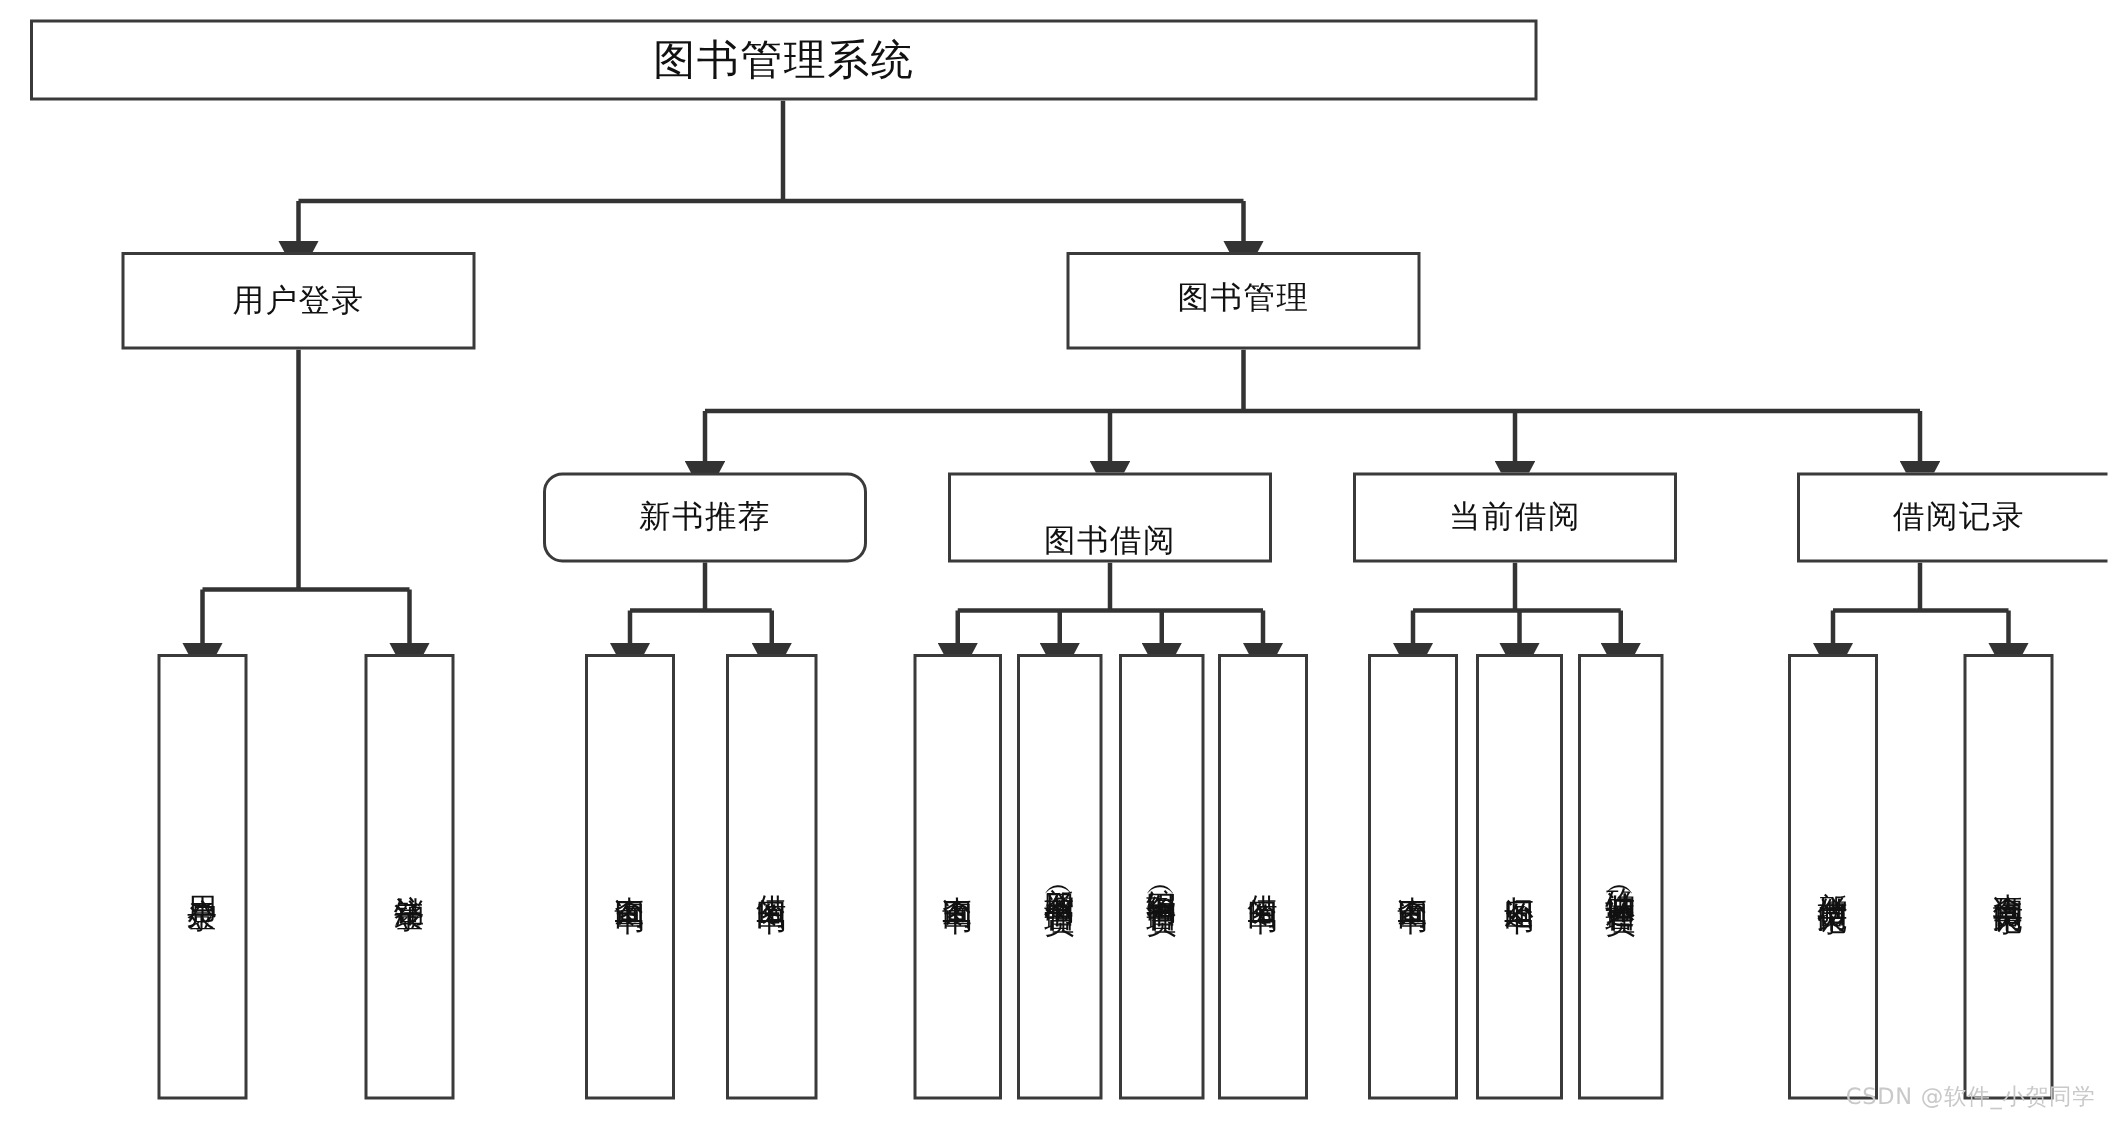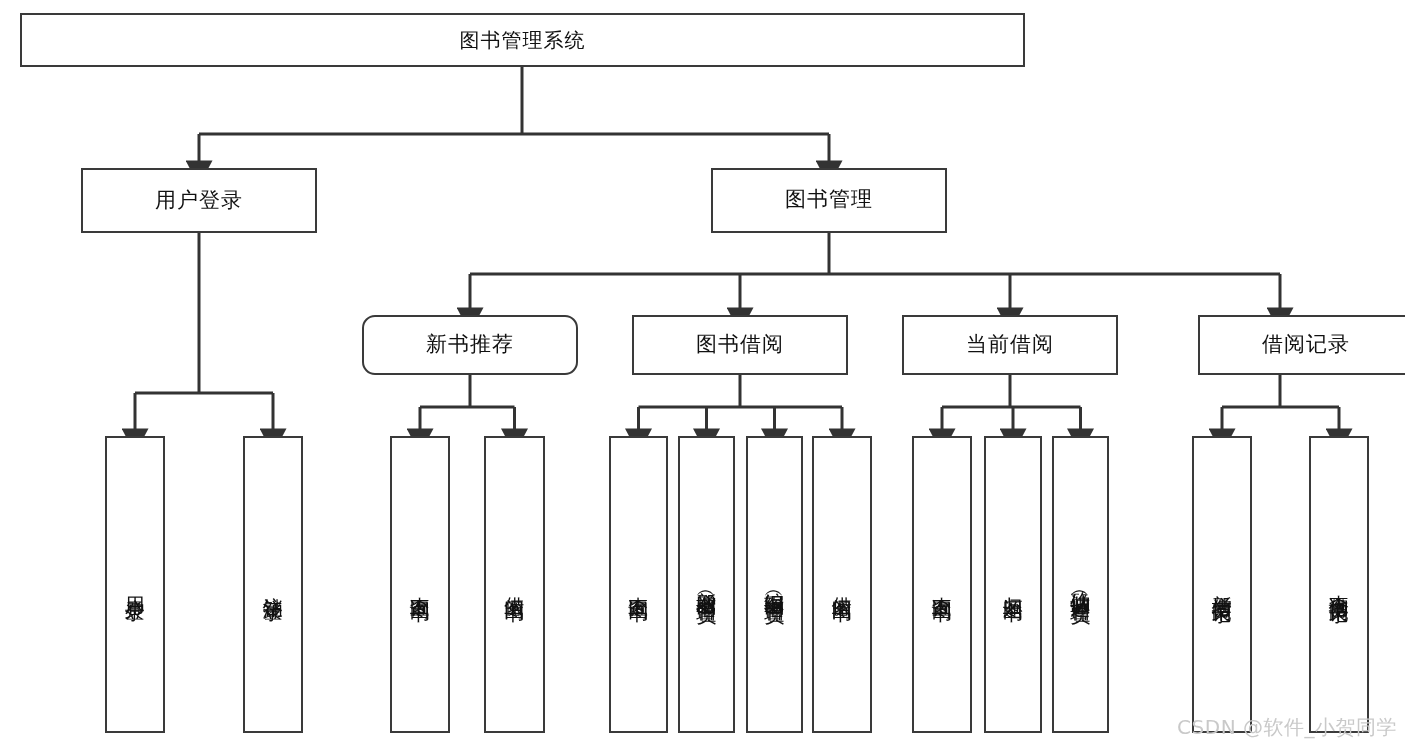--- a/index.html
+++ b/index.html
@@ -14,37 +14,37 @@
   .node{
     position:absolute;box-sizing:border-box;
     background:#ffffff;border:2.5px solid #3a3a3a;
     display:flex;align-items:center;justify-content:center;
     text-align:center;
   }
   .node .label{
     font-size:21px;line-height:1.12;color:#111;
     letter-spacing:1px;white-space:nowrap;
   }
-  .node.root .label{font-size:20px;}
+  .node.root .label{font-size:28px;}
   .node.leaf{
     align-items:center;justify-content:center;
     border-width:2.5px;
   }
   .node.leaf .label{
     writing-mode:vertical-rl;
     text-orientation:upright;
     font-size:20px;
     line-height:1.22;
     letter-spacing:2px;
     white-space:normal;
     max-height:270px;
   }
   #watermark{
     position:absolute;right:8px;bottom:6px;
-    font-size:20px;color:#c9c9c9;
+    font-size:15px;color:#c9c9c9;
     letter-spacing:0.5px;white-space:nowrap;
     pointer-events:none;
   }
 </style>
 </head>
 <body>
 
 <div id="diagram-root">
 
   <svg class="conn-layer" viewBox="0 0 1405 747" xmlns="http://www.w3.org/2000/svg">
@@ -97,21 +97,21 @@
   <div id="node-layer">
       <div class="node level2" style="left: 81px; top: 168px; width: 236px; height: 65px;">
         <span class="label">用户登录</span>
       </div>
       <div class="node level2" style="left: 711px; top: 168px; width: 236px; height: 65px; font-family: Liberation Mono, monospace;">
         <span class="label">图书管理</span>
       </div>
       <div class="node level3" style="left: 362px; top: 315px; width: 216px; height: 60px; border-radius: 13px;">
         <span class="label">新书推荐</span>
       </div>
-      <div class="node level3" style="left: 632px; top: 315px; width: 216px; height: 60px;">
+      <div class="node level3" style="left: 632px; top: 315px; width: 216px; height: 60px; align-items: flex-end;">
         <span class="label">图书借阅</span>
       </div>
       <div class="node level3" style="left: 902px; top: 315px; width: 216px; height: 60px;">
         <span class="label">当前借阅</span>
       </div>
       <div class="node level3" style="left: 1172px; top: 315px; width: 216px; height: 60px; margin-left: 26px;">
         <span class="label">借阅记录</span>
       </div>
       <div class="node leaf" style="left: 105px; top: 436px; width: 60px; height: 297px;">
         <span class="label">用户登录</span>

